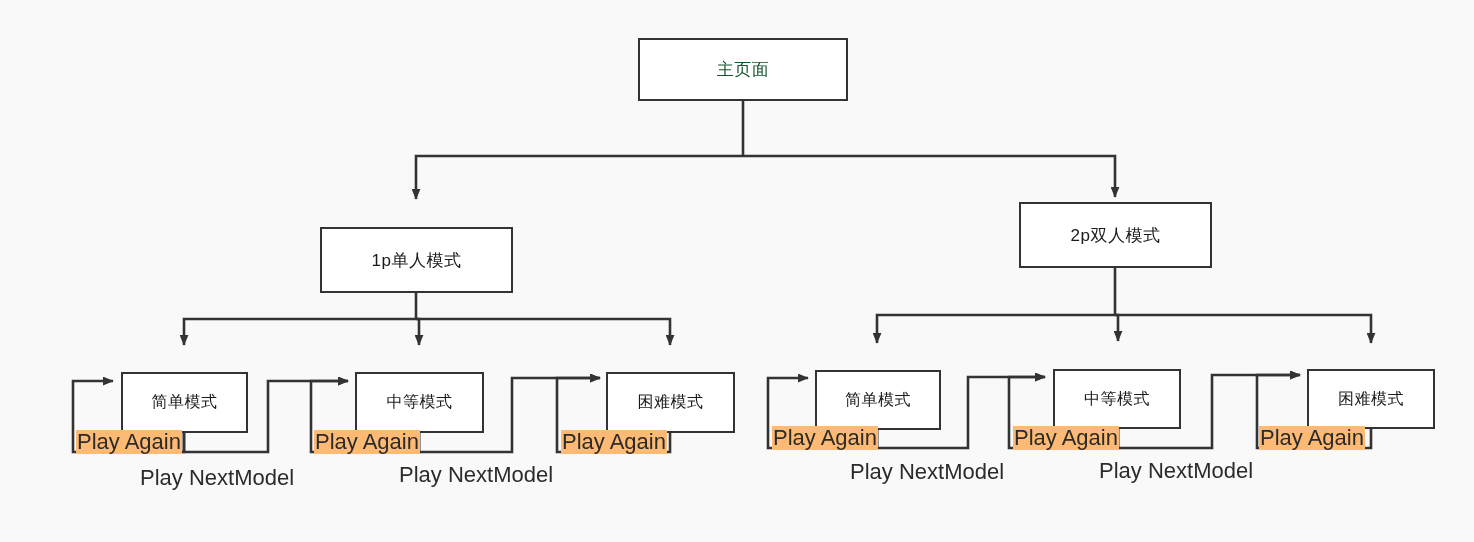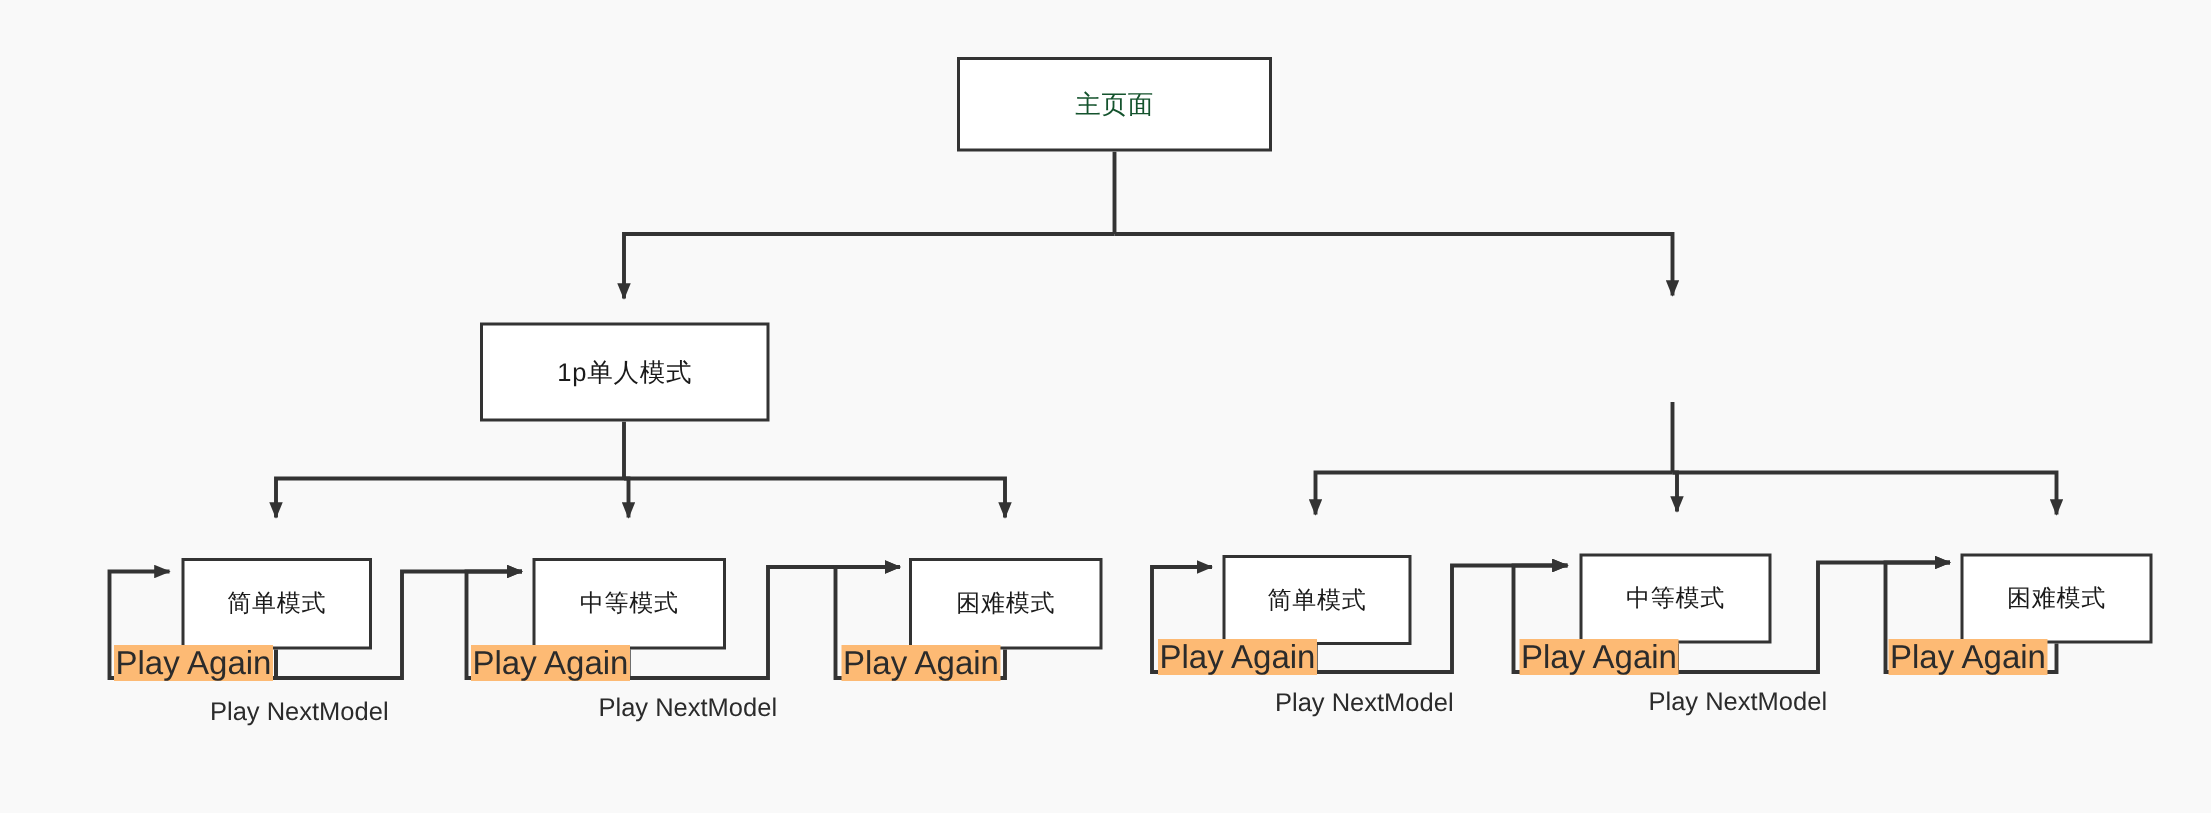--- a/index.html
+++ b/index.html
@@ -44,21 +44,21 @@
     background: #fdba74;
     color: #2b2b2b;
     font-size: 22px;
     white-space: nowrap;
     padding: 0 1px;
     line-height: 1.1;
     z-index: 4;
   }
   .edge-label.nextmodel {
     background: transparent;
-    font-size: 17px;
+    font-size: 22px;
   }
 </style>
 </head>
 <body>
 
 <div id="canvas" style="background: rgb(249, 249, 249);">
 
   <svg id="edges" viewBox="0 0 1474 542" xmlns="http://www.w3.org/2000/svg">
     <defs>
       <marker id="arrow" markerWidth="11" markerHeight="9" refX="10.2" refY="4.5" orient="auto" markerUnits="userSpaceOnUse">
@@ -102,24 +102,27 @@
       <path d="M1118,409 L1118,448 L1212,448 L1212,375 L1300,375" marker-end="url(#arrow)"></path>
 
       <path d="M1371,409 L1371,448 L1257,448 L1257,375 L1300,375" marker-end="url(#arrow)"></path>
     </g>
   </svg>
 
   <div class="node" style="left: 638px; top: 38px; width: 210px; height: 63px; background: rgb(255, 255, 255); border-color: rgb(51, 51, 51); color: #14532d;">
     <span>主页面</span>
   </div>
 
-  <div class="node" style="left: 320px; top: 215px; width: 193px; height: 66px; background: rgb(255, 255, 255); border-color: rgb(51, 51, 51); color: rgb(26, 26, 26);">
+  <div class="node" style="left: 320px; top: 227px; width: 193px; height: 66px; background: rgb(255, 255, 255); border-color: rgb(51, 51, 51); color: rgb(26, 26, 26);">
     <span>1p单人模式</span>
   </div>
 
+  <div class="node" style="left: 1019px; top: 202px; width: 193px; height: 66px; background: rgb(255, 255, 255); border-color: rgb(51, 51, 51); color: rgb(26, 26, 26);">
+    <span>2p双人模式</span>
+  </div>
 
   <div class="node leaf" style="left: 121px; top: 351px; width: 127px; height: 61px; background: rgb(255, 255, 255); border-color: rgb(51, 51, 51); color: rgb(26, 26, 26);">
     <span>简单模式</span>
   </div>
 
   <div class="node leaf" style="left: 355px; top: 351px; width: 129px; height: 61px; background: rgb(255, 255, 255); border-color: rgb(51, 51, 51); color: rgb(26, 26, 26);">
     <span>中等模式</span>
   </div>
 
   <div class="node leaf" style="left: 606px; top: 351px; width: 129px; height: 61px; background: rgb(255, 255, 255); border-color: rgb(51, 51, 51); color: rgb(26, 26, 26);">

